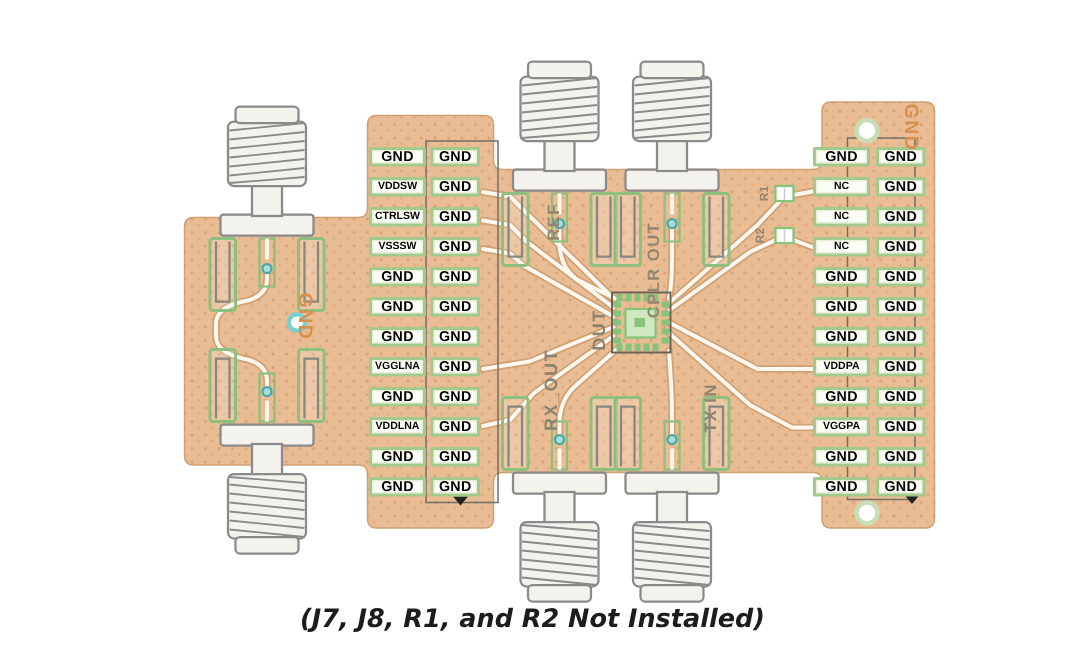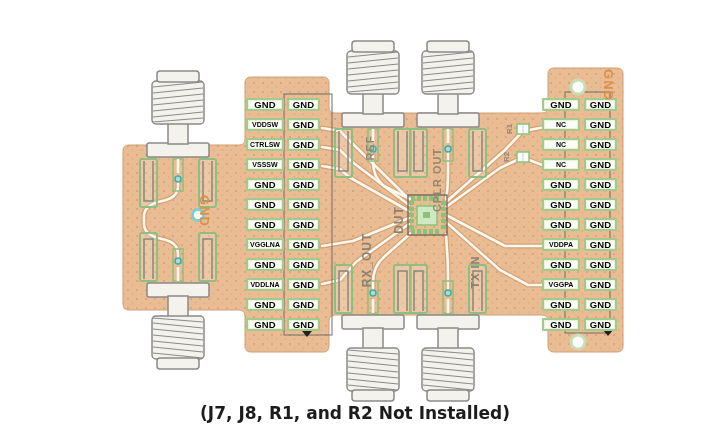--- a/index.html
+++ b/index.html
@@ -17,21 +17,21 @@
   .pad.sig{font-size:7px;letter-spacing:0;}
   .silk{
     position:absolute;white-space:nowrap;line-height:1;
     transform:translate(-50%,-50%) rotate(-90deg);
     color:var(--silk-gray,#948672);font-weight:700;
   }
   .silk.cw{transform:translate(-50%,-50%) rotate(90deg);}
   .silk.orange{color:var(--silk-orange,#d8904f);}
   .caption{
     position:absolute;left:0;right:0;top:403px;text-align:center;
-    font-family:"DejaVu Sans",sans-serif;font-weight:600;
+    font-family:"DejaVu Sans",sans-serif;font-style:italic;font-weight:600;
     font-size:17px;color:#1c1c1c;
   }
 </style>
 </head>
 <body>
 
 <div class="stage">
 
   <svg class="art" width="710" height="443" viewBox="0 0 710 443">
     <defs>

